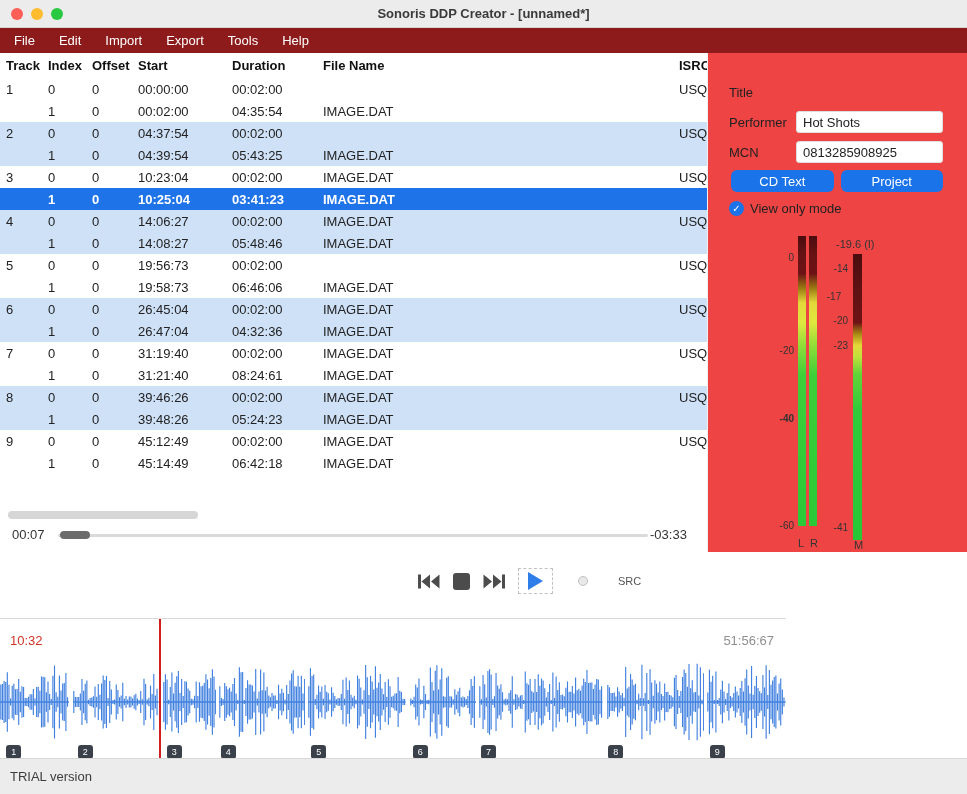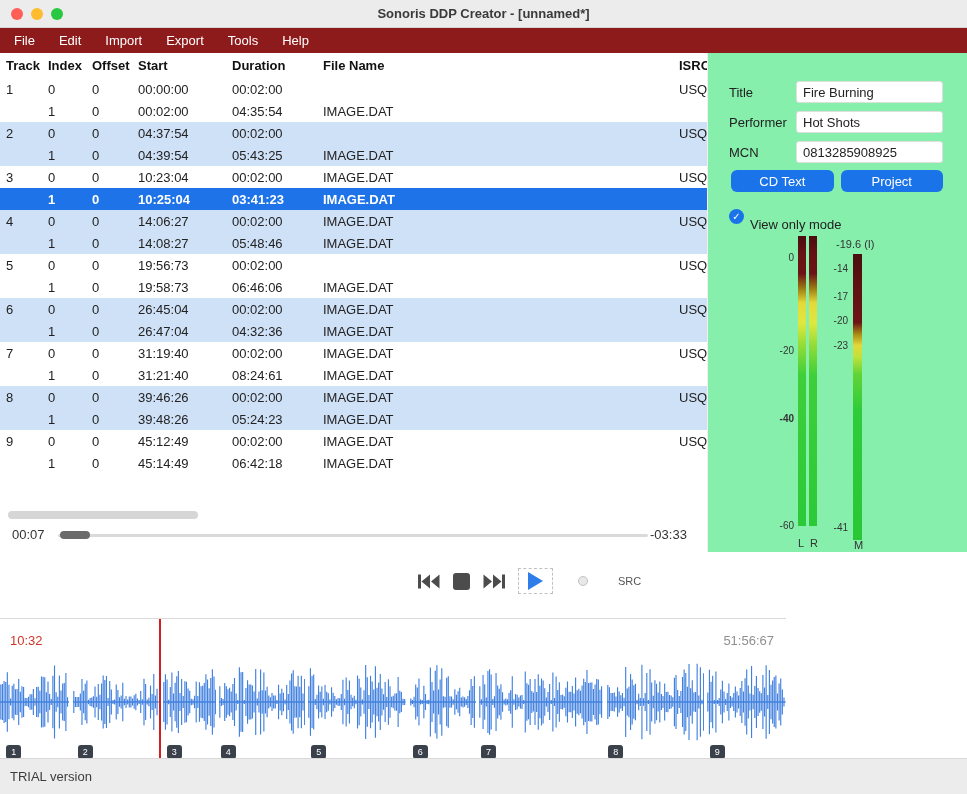--- a/index.html
+++ b/index.html
@@ -31,50 +31,50 @@
   .trow.selected { background:#1e73e8; color:#fff; font-weight:bold; }
   .thead span, .trow span { white-space:nowrap; overflow:hidden; }
 
   .hscroll-thumb { position:absolute; left:8px; top:458px; width:190px; height:8px; border-radius:4px; background:#d6d6d6; }
   .t-elapsed { position:absolute; left:12px; top:474px; font-size:13px; color:#333; }
   .seek-track { position:absolute; left:58px; top:481px; width:590px; height:3px; background:#dadada; border-radius:2px; }
   .seek-thumb { position:absolute; left:60px; top:478px; width:30px; height:8px; background:#6b6b6b; border-radius:4px; }
   .t-remaining { position:absolute; left:650px; top:474px; font-size:13px; color:#333; }
 
   
-  .right-panel { position:absolute; left:707px; top:0; width:260px; height:506px; background:#86efac; border-left:1px solid #f0f0f0; }
+  .right-panel { position:absolute; left:707px; top:0; width:260px; height:506px; background:#ef4444; border-left:1px solid #f0f0f0; }
   .frow { position:absolute; left:21px; width:228px; height:22px; display:flex; align-items:center; }
   .flabel { width:67px; font-size:13px; color:#222; }
   .finput { width:147px; height:22px; border:1px solid #dedede; border-radius:3px; padding:0 6px;
             font-size:13px; font-family:"Liberation Sans",sans-serif; color:#222; background:#fff; }
   .btnrow { position:absolute; left:23px; top:117px; width:212px; display:flex; gap:7px; }
   .blue-btn { flex:1; height:22px; border:none; border-radius:6px; background:#1a73e8; color:#fff;
               font-size:13px; font-family:"Liberation Sans",sans-serif; cursor:pointer; }
   .viewonly { position:absolute; left:21px; top:148px; display:flex; align-items:center; gap:6px; }
   .vo-icon { width:15px; height:15px; border-radius:50%; background:#1a73e8; color:#fff; font-size:10px;
              display:flex; align-items:center; justify-content:center; line-height:1; }
-  .vo-label { font-size:13px; color:#222;margin-top:16px; }
+  .vo-label { font-size:13px; color:#222; }
 
   
   .meters { position:absolute; left:0; top:0; width:260px; height:506px; pointer-events:none; }
   .readout { position:absolute; left:128px; top:185px; font-size:11px; color:#333; }
   .mbar { position:absolute; }
   .lbar { left:90px; top:183px; width:8px; height:290px; }
   .rbar { left:101px; top:183px; width:8px; height:290px; }
   .lbar, .rbar { background:linear-gradient(to bottom,
       #4a0d0f 0%, #661214 6%, #6e1315 13%, #9a7a12 18%, #e3d93a 23%, #dfe83f 30%,
       #8fdc38 38%, #3ecf3a 48%, #2bc938 100%); }
   .mbarM { left:145px; top:201px; width:9px; height:286px;
       background:linear-gradient(to bottom,
       #4a0d0f 0%, #5f1113 12%, #6e1315 24%, #a98a14 28%, #e3d93a 32%, #bfe23c 36%,
       #62d437 42%, #2ecb3a 55%, #29c636 100%); }
   .scale { position:absolute; font-size:10px; color:#333; width:30px; text-align:right; }
   .lr0  { left:56px; top:199px; } .lr20 { left:56px; top:292px; }
   .lr40 { left:56px; top:360px;font-weight:bold; } .lr60 { left:56px; top:467px; }
-  .m14 { left:112px; top:210px; width:28px; } .m17 { left:112px; top:238px; width:28px; }
+  .m14 { left:112px; top:210px; width:28px; } .m17 { left:112px; top:238px; width:28px;text-align:center; }
   .m20 { left:112px; top:262px; width:28px; } .m23 { left:112px; top:287px; width:28px; }
   .m41 { left:112px; top:469px; width:28px; }
   .chan { position:absolute; font-size:11px; color:#333; }
   .chL { left:90px; top:484px; } .chR { left:102px; top:484px; } .chM { left:146px; top:486px; }
 
   
   .transport { position:absolute; top:552px; left:0; width:967px; height:66px; background:#fff; }
   .tgroup { position:absolute; left:418px; top:16px; display:flex; align-items:center; gap:13px; }
   .tbtn { background:none; border:none; padding:0; cursor:pointer; display:flex; align-items:center; }
   .tbtn svg { display:block; }
@@ -304,21 +304,20 @@
       <div class="hscroll-thumb"></div>
       <span class="t-elapsed">00:07</span>
       <div class="seek-track"></div>
       <div class="seek-thumb"></div>
       <span class="t-remaining">-03:33</span>
     </div>
 
     <div class="right-panel">
       <div class="frow" style="top:28px">
         <span class="flabel">Title</span>
-        <input class="finput" value="Fire Burning" style="">
       </div>
       <div class="frow" style="top:58px">
         <span class="flabel">Performer</span>
         <input class="finput" value="Hot Shots" style="">
       </div>
       <div class="frow" style="top:88px">
         <span class="flabel">MCN</span>
         <input class="finput" value="0813285908925" style="">
       </div>
       <div class="btnrow">

